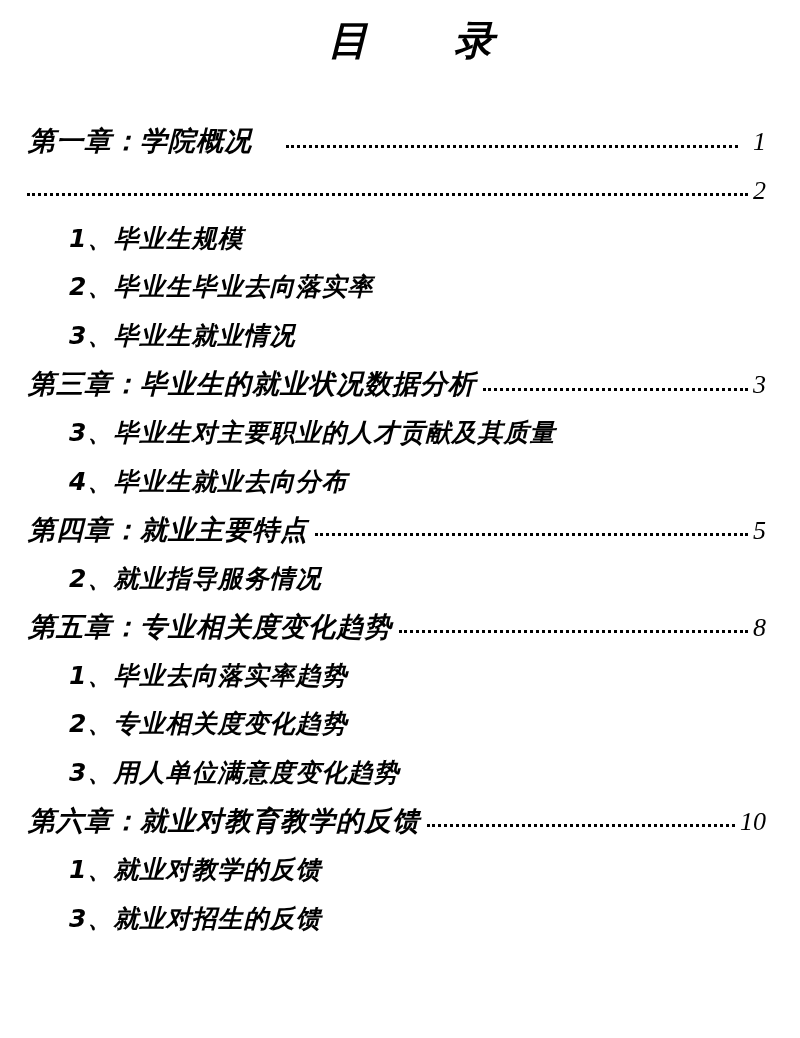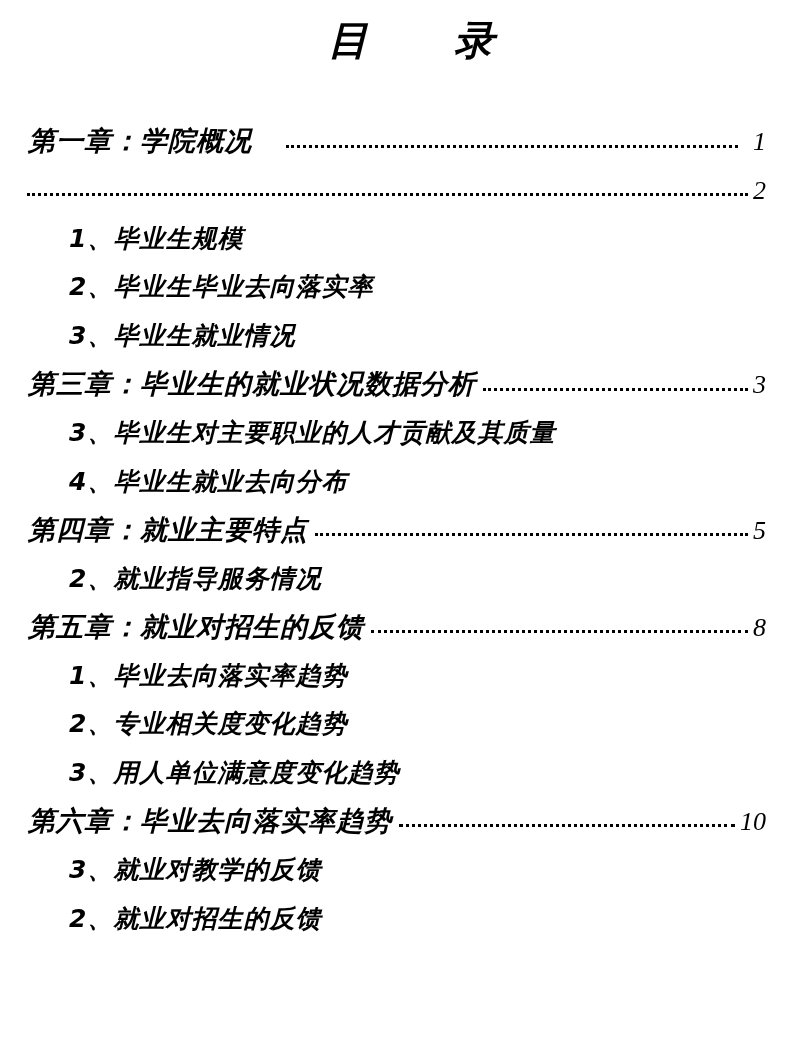--- a/index.html
+++ b/index.html
@@ -84,22 +84,22 @@
       <div class="row chapter first"><span class="label">第一章：学院概况</span><span class="leader"></span><span class="page-num">1</span></div>
       <div class="row chapter"><span class="leader"></span><span class="page-num">2</span></div>
       <div class="row sub"><span class="label">1、毕业生规模</span></div>
       <div class="row sub"><span class="label">2、毕业生毕业去向落实率</span></div>
       <div class="row sub"><span class="label">3、毕业生就业情况</span></div>
       <div class="row chapter"><span class="label">第三章：毕业生的就业状况数据分析</span><span class="leader"></span><span class="page-num">3</span></div>
       <div class="row sub"><span class="label">3、毕业生对主要职业的人才贡献及其质量</span></div>
       <div class="row sub"><span class="label">4、毕业生就业去向分布</span></div>
       <div class="row chapter"><span class="label">第四章：就业主要特点</span><span class="leader"></span><span class="page-num">5</span></div>
       <div class="row sub"><span class="label">2、就业指导服务情况</span></div>
-      <div class="row chapter"><span class="label">第五章：就业对招生的反馈</span><span class="leader"></span><span class="page-num">8</span></div>
+      <div class="row chapter"><span class="label">第五章：专业相关度变化趋势</span><span class="leader"></span><span class="page-num">8</span></div>
       <div class="row sub"><span class="label">1、毕业去向落实率趋势</span></div>
       <div class="row sub"><span class="label">2、专业相关度变化趋势</span></div>
       <div class="row sub"><span class="label">3、用人单位满意度变化趋势</span></div>
-      <div class="row chapter"><span class="label">第六章：毕业去向落实率趋势</span><span class="leader"></span><span class="page-num">10</span></div>
-      <div class="row sub"><span class="label">3、就业对教学的反馈</span></div>
-      <div class="row sub"><span class="label">2、就业对招生的反馈</span></div>
+      <div class="row chapter"><span class="label">第六章：就业对教育教学的反馈</span><span class="leader"></span><span class="page-num">10</span></div>
+      <div class="row sub"><span class="label">1、就业对教学的反馈</span></div>
+      <div class="row sub"><span class="label">3、就业对招生的反馈</span></div>
       <div class="row chapter"></div>
     </div>
 </div>
 
 </body></html>

